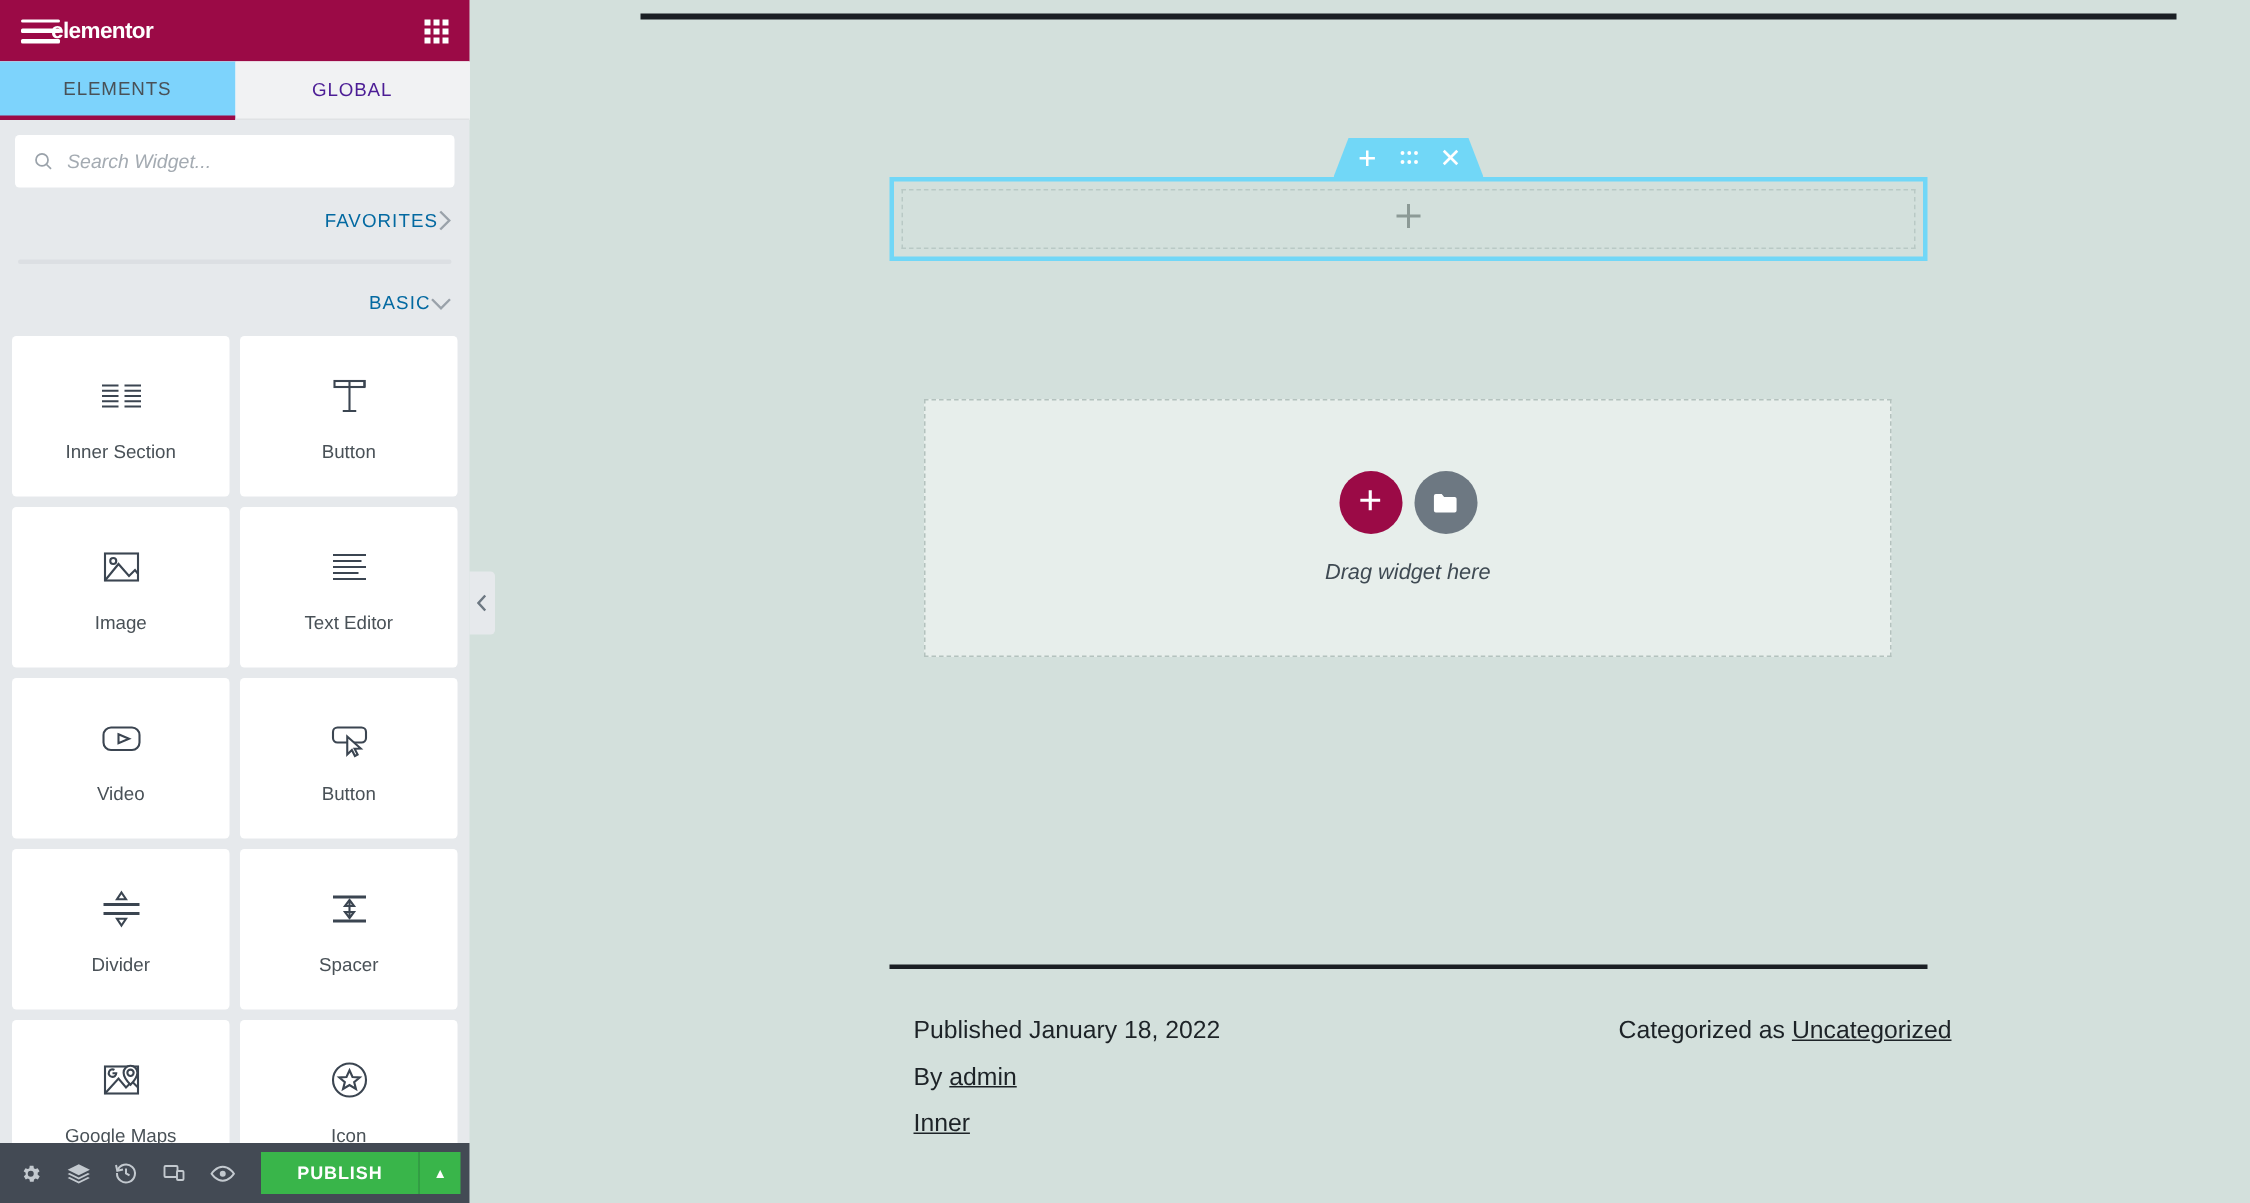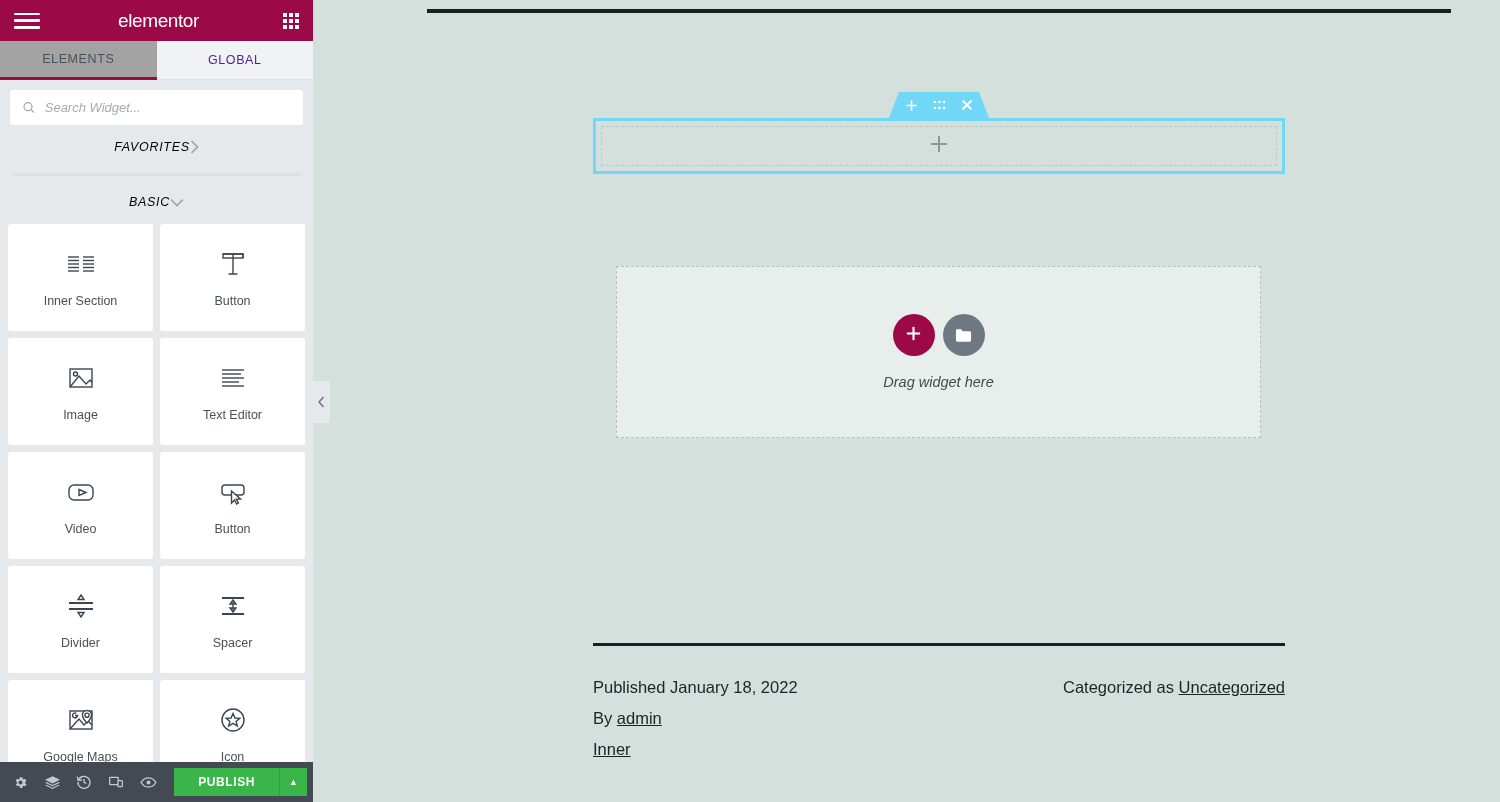--- a/index.html
+++ b/index.html
@@ -22,56 +22,56 @@
 
   
   #panel-header {
     height: 41px; background: #9b0a46;
     display: flex; align-items: center; justify-content: space-between;
     padding: 0 14px; flex: 0 0 41px;
   }
   #hamburger { width: 26px; height: 20px; display:flex; flex-direction:column; justify-content:space-between; padding:2px 0; cursor:pointer; }
   #hamburger span { display:block; height:2.6px; background:#fff; border-radius:1px; }
   #brand {
-    color:#fff; font-weight:normal; font-size:19px; letter-spacing:-0.4px;
-    flex:1; text-align:center; margin-left:-6px;
+    color:#fff; font-weight:bold; font-size:15px; letter-spacing:-0.4px;
+    flex:1; text-align:left; margin-left:-6px;
   }
   #apps-icon { display:grid; grid-template-columns:repeat(3,4px); grid-template-rows:repeat(3,4px); gap:2px; cursor:pointer; }
   #apps-icon i { display:block; width:4px; height:4px; background:#fff; }
 
   
   #panel-tabs { display:flex; height:39px; flex:0 0 39px; background:#fff; }
   .panel-tab {
     flex:1; display:flex; align-items:center; justify-content:center;
     font-size:12.5px; letter-spacing:0.6px; color:#4c1d95;
     background:#f1f2f3; border-bottom:1px solid #e0e2e4; cursor:pointer;
   }
-  .panel-tab.active { background:#a3a3a3; color:#495157; border-bottom:3px solid #9b0a46; }
+  .panel-tab.active { background:#7dd3fc; color:#495157; border-bottom:3px solid #9b0a46; }
 
   
   #search-wrap { padding:10px 10px 0 10px; flex:0 0 auto; }
   #search-box {
     display:flex; align-items:center; gap:9px;
     background:#fff; border-radius:3px; height:35px; padding:0 12px;
   }
   #search-input {
     border:none; outline:none; background:transparent;
     font-size:13px; font-style:italic; color:#404040;
     font-family:"Liberation Sans", sans-serif; width:100%;
     caret-color:#3f444b;
   }
   #search-input::placeholder { color:#a4abb2; font-style:italic; }
 
   
   #panel-scroll { flex:1; overflow:hidden; position:relative; }
 
   .cat-header {
-    display:flex; align-items:center; justify-content:center;
+    display:flex; align-items:center; justify-content:flex-end;
     padding:0 12px; height:44px;
-    font-size:12.5px; letter-spacing:0.7px; color:#000000; cursor:pointer;font-style:italic;
+    font-size:12.5px; letter-spacing:0.7px; color:#0369a1; cursor:pointer;
   }
   .cat-divider { height:3px; background:#dcdfe3; margin:4px 12px; border-radius:2px; }
 
   
   #widget-grid {
     display:grid; grid-template-columns:1fr 1fr;
     gap:7px; padding:0 8px 8px 8px;
   }
   .widget-card {
     background:#fff; border-radius:3px; height:107px;
@@ -143,21 +143,21 @@
     display:flex; flex-direction:column; align-items:center; justify-content:center;
   }
   #dz-buttons { display:flex; gap:8px; margin-bottom:18px; }
   .dz-circle { width:42px; height:42px; border-radius:50%; display:flex; align-items:center; justify-content:center; cursor:pointer; }
   #dz-add { background:#9b0a46; color:#fff; font-size:22px; font-weight:300; line-height:1; padding-bottom:3px; }
   #dz-folder { background:#6d7882; color:#fff; }
   #dz-text { font-size:14.5px; font-style:italic; color:#3f4a53; }
 
   
   #meta-rule { position:absolute; left:280px; top:643px; width:692px; height:3px; background:#1a1f24; }
-  #meta { position:absolute; left:280px; top:672px; width:692px; }
+  #meta { position:absolute; left:296px; top:672px; width:692px; }
   .meta-row { display:flex; justify-content:space-between; align-items:baseline; }
   .meta-text { font-size:16.5px; color:#1d2327; line-height:31px; }
   .meta-link { color:#1d2327; text-decoration:underline; cursor:pointer; }
 </style>
 </head>
 <body>
 
 <div id="app">
 
   <div id="panel">

